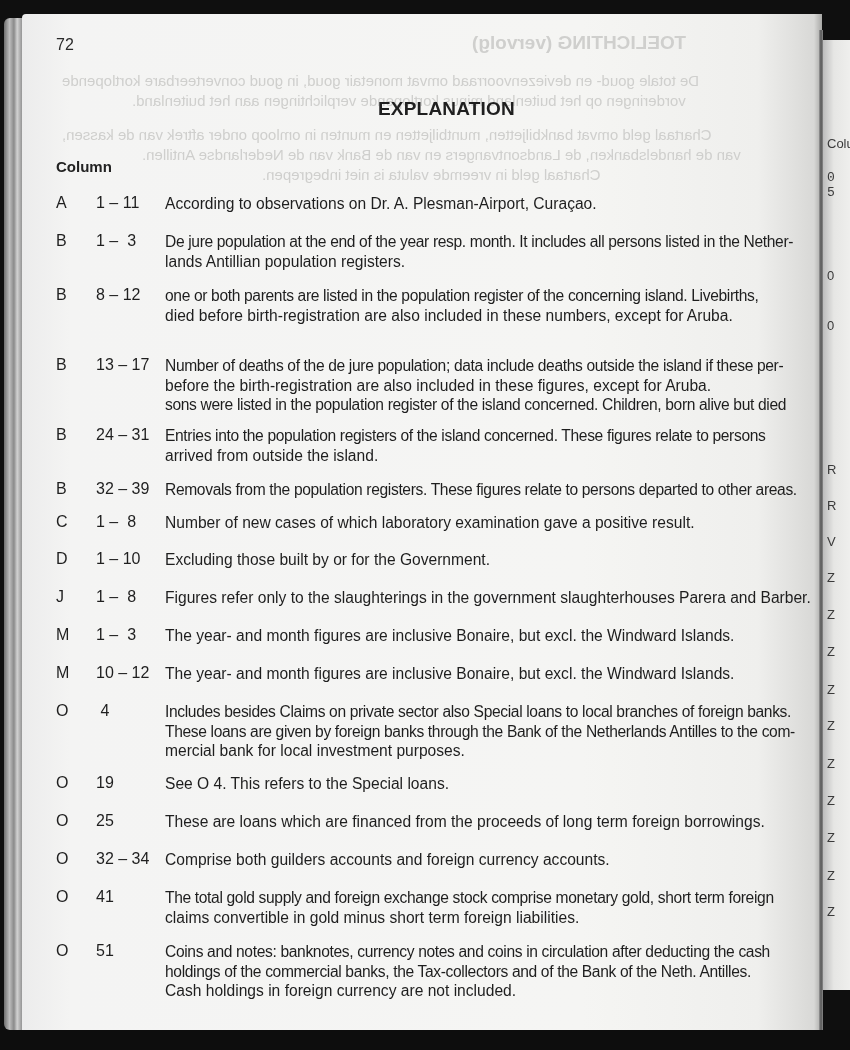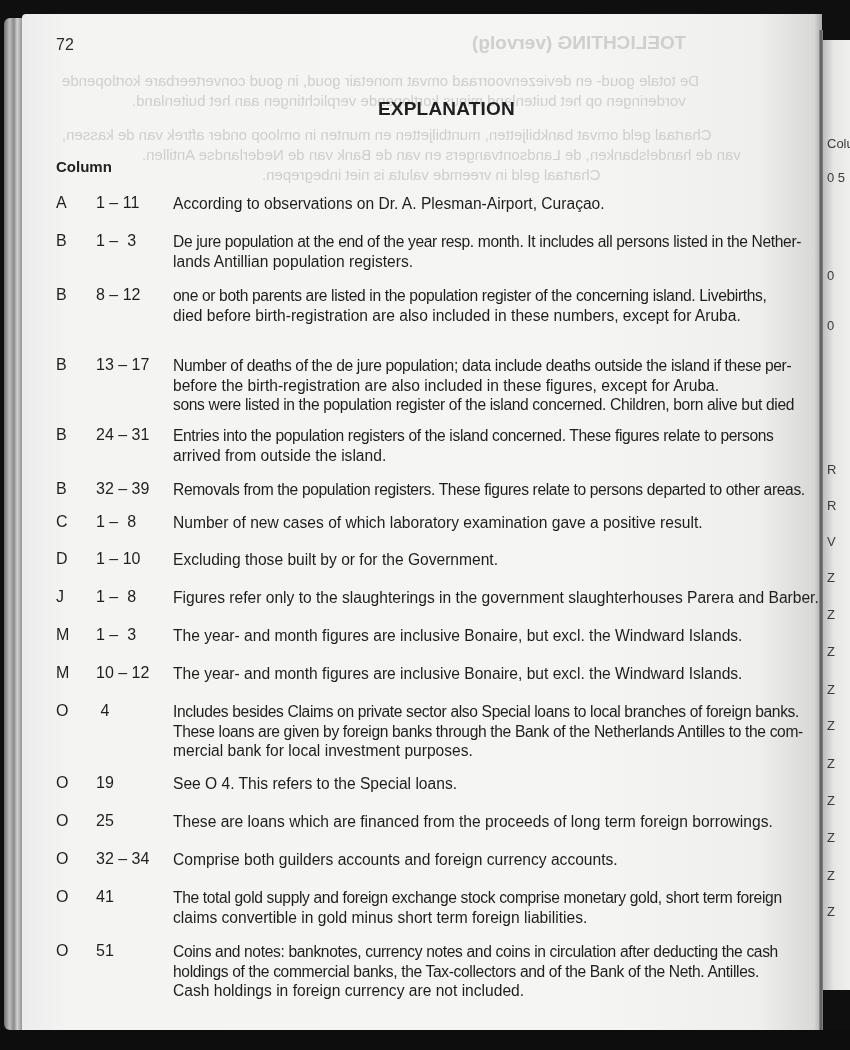--- a/index.html
+++ b/index.html
@@ -47,42 +47,42 @@
     position: absolute; left: 56px; top: 158px; font-size: 15px; font-weight: bold; color: #222;
   }
   .entries { position: absolute; left: 56px; top: 0; width: 770px; }
   .entry { position: absolute; left: 0; width: 770px; }
   .entry .letter { position: absolute; left: 0; top: 0; font-size: 16px; color: #1f1f1f; }
   .entry .range { position: absolute; left: 40px; top: 0; font-size: 16px; color: #1f1f1f; white-space: pre; }
   .entry .desc {
     position: absolute; left: 109px; top: 0; width: 656px; font-size: 15.6px; line-height: 19.5px;
     color: #1e1e1e; text-align: justify;
   }
-  .entry .desc .line { display: block; white-space: nowrap; margin-left: 8px; }
+  .entry .desc .line { display: block; white-space: nowrap; }
   .tight { letter-spacing: -0.35px; }
   .shadow-bottom {
     position: absolute; left: 0; top: 1030px; width: 850px; height: 20px; background: #0d0d0d;
   }
 </style>
 </head>
 <body>
 
 <div class="page-stack"></div>
 <div class="page">
   <div class="ghost" style="left:450px; top:18px; font-size:19px; font-weight:bold;">TOELICHTING (vervolg)</div>
   <div class="ghost" style="left:40px; top:58px;">De totale goud- en deviezenvoorraad omvat monetair goud, in goud converteerbare kortlopende</div>
   <div class="ghost" style="left:110px; top:78px;">vorderingen op het buitenland minus kortlopende verplichtingen aan het buitenland.</div>
   <div class="ghost" style="left:40px; top:112px;">Chartaal geld omvat bankbiljetten, muntbiljetten en munten in omloop onder aftrek van de kassen,</div>
   <div class="ghost" style="left:120px; top:132px;">van de handelsbanken, de Landsontvangers en van de Bank van de Nederlandse Antillen.</div>
   <div class="ghost" style="left:240px; top:152px;">Chartaal geld in vreemde valuta is niet inbegrepen.</div>
 </div>
 <div class="gutter"></div>
 <div class="next-page" id="next-page">
     <span class="frag" style="top: 96px;">Colur</span>
-    <span class="frag" style="top: 130px;">0  5</span>
+    <span class="frag" style="top: 130px; font-family: Liberation Mono, monospace;">0  5</span>
     <span class="frag" style="top: 228px;">0</span>
     <span class="frag" style="top: 278px;">0</span>
     <span class="frag" style="top: 422px;">R</span>
     <span class="frag" style="top: 458px;">R</span>
     <span class="frag" style="top: 494px;">V</span>
     <span class="frag" style="top: 530px;">Z</span>
     <span class="frag" style="top: 567px;">Z</span>
     <span class="frag" style="top: 604px;">Z</span>
     <span class="frag" style="top: 642px;">Z</span>
     <span class="frag" style="top: 678px;">Z</span>

